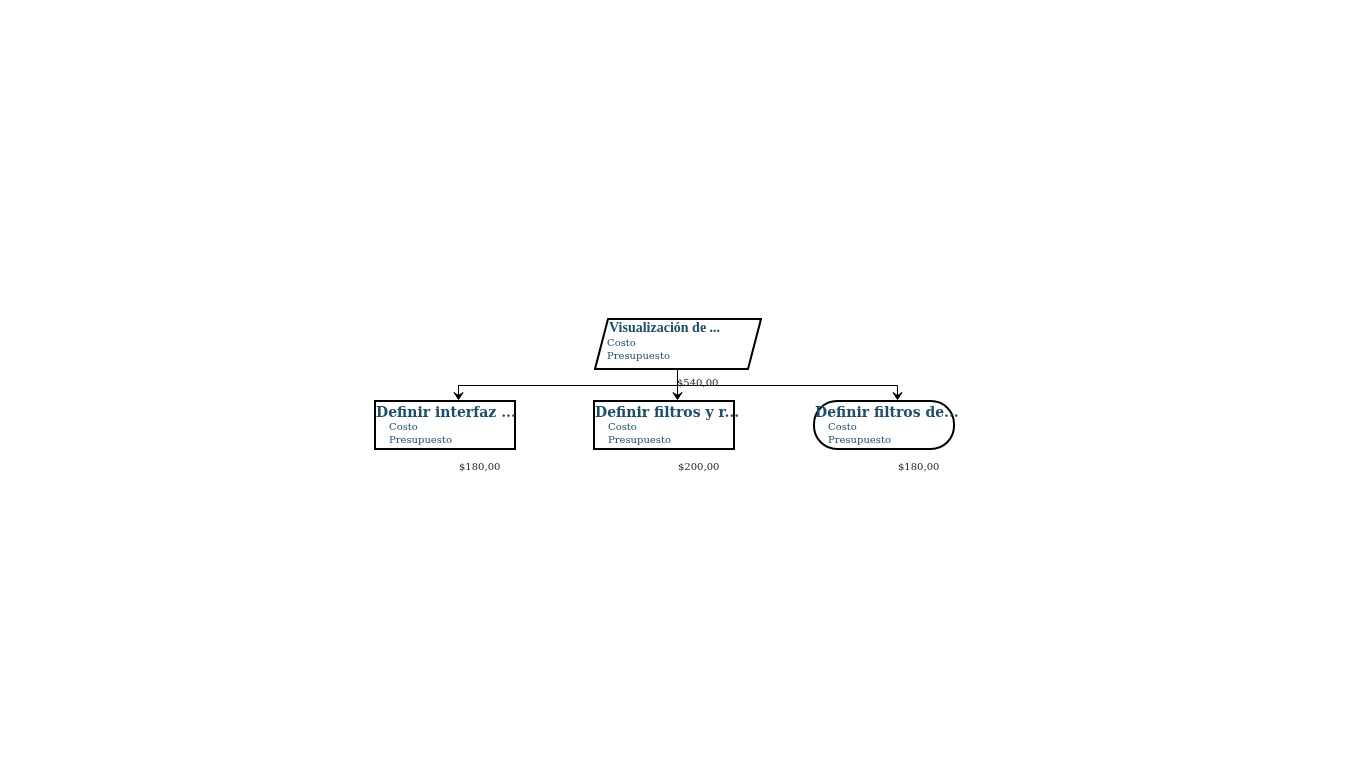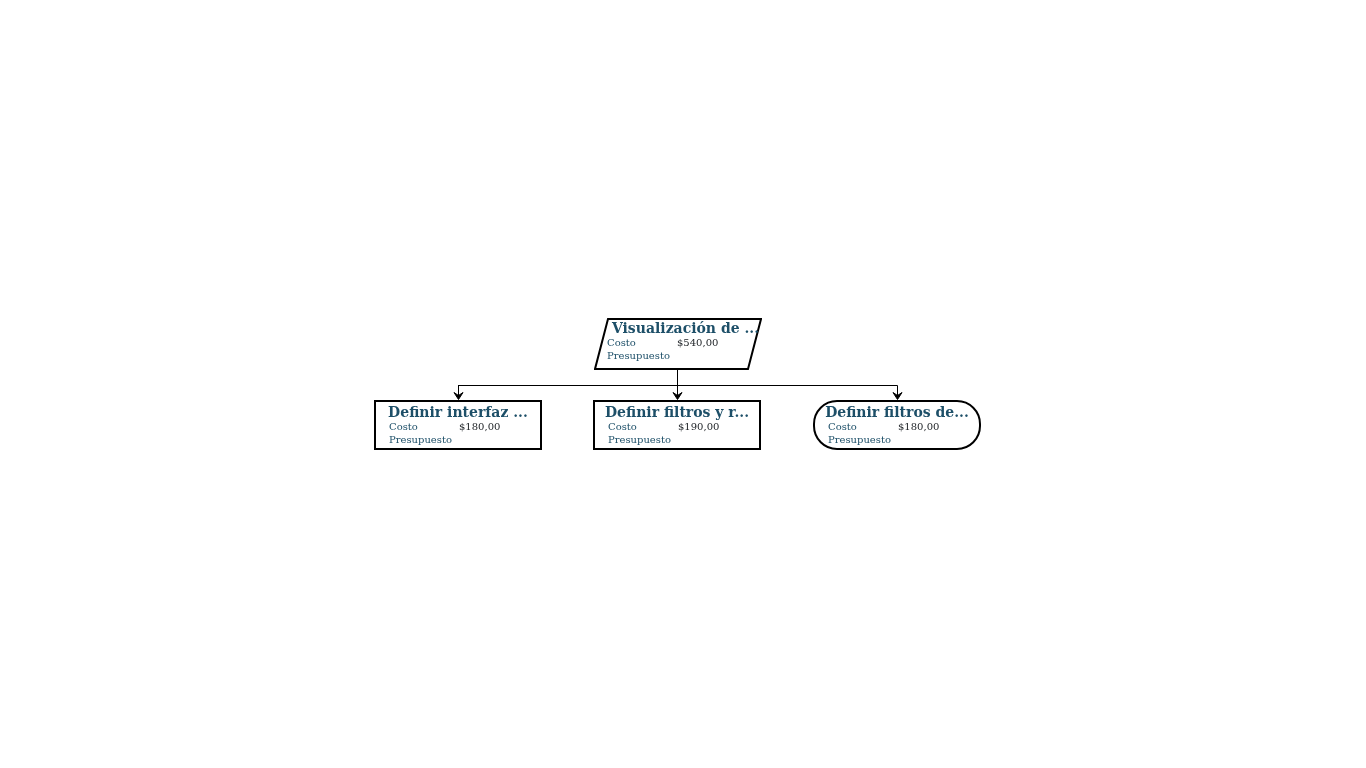--- a/index.html
+++ b/index.html
@@ -16,44 +16,44 @@
   .canvas{position:absolute;left:0;top:0;width:1366px;height:768px;background:var(--canvas-bg);}
 
   svg.connectors{position:absolute;left:0;top:0;width:1366px;height:768px;pointer-events:none;}
   svg.connectors line{stroke:var(--line);stroke-width:1;}
   svg.connectors polygon{fill:var(--line);stroke:var(--line);stroke-width:1;}
 
   .node{position:absolute;cursor:default;}
 
   
   .rect-node{
-    width:168px;height:50px;
+    width:142px;height:50px;
     border:2px solid var(--node-border);
     background:var(--canvas-bg);
   }
 
   
   .para-node{
     width:168px;height:52px;
     background:transparent;
   }
   .para-node svg.shape{position:absolute;left:0;top:0;width:168px;height:52px;}
   .para-node svg.shape polygon{fill:var(--canvas-bg);stroke:var(--node-border);stroke-width:2;}
   .para-node .content{position:relative;}
 
   .node-title{
     height:16px;line-height:16px;margin-top:2px;
     font-size:14px;font-weight:bold;color:var(--accent);
     text-align:center;white-space:nowrap;overflow:visible;
   }
-  .para-node .node-title{text-align:center;padding-left:15px;}
+  .para-node .node-title{text-align:left;padding-left:15px;font-family:Liberation Serif, serif;}
 
   .field-row{position:relative;height:13px;line-height:13px;font-size:10px;white-space:nowrap;}
   .field-label{position:absolute;left:13px;font-weight:normal;color:var(--accent);}
-  .field-value{position:absolute;left:83px;color:var(--value-text);}
+  .field-value{position:absolute;left:83px;color:var(--value-text);margin-top:40px;}
 </style>
 </head>
 <body>
 
 <div class="canvas">
 
   <svg class="connectors" viewBox="0 0 1366 768">
     <line x1="677.5" y1="370" x2="677.5" y2="386"></line>
     <line x1="458" y1="385.5" x2="897.5" y2="385.5"></line>
     <line x1="458.5" y1="385.5" x2="458.5" y2="397"></line>
@@ -90,21 +90,21 @@
     <div class="field-row">
       <span class="field-label">Presupuesto</span>
       <span class="field-value"></span>
     </div>
   </div>
 
   <div class="node rect-node" style="left:593px;top:400px;">
     <div class="node-title">Definir filtros y r...</div>
     <div class="field-row">
       <span class="field-label">Costo</span>
-      <span class="field-value">$190,00</span>
+      <span class="field-value">$200,00</span>
     </div>
     <div class="field-row">
       <span class="field-label">Presupuesto</span>
       <span class="field-value"></span>
     </div>
   </div>
 
   <div class="node rect-node" style="left:813px;top:400px;border-radius:24px;">
     <div class="node-title">Definir filtros de...</div>
     <div class="field-row">

